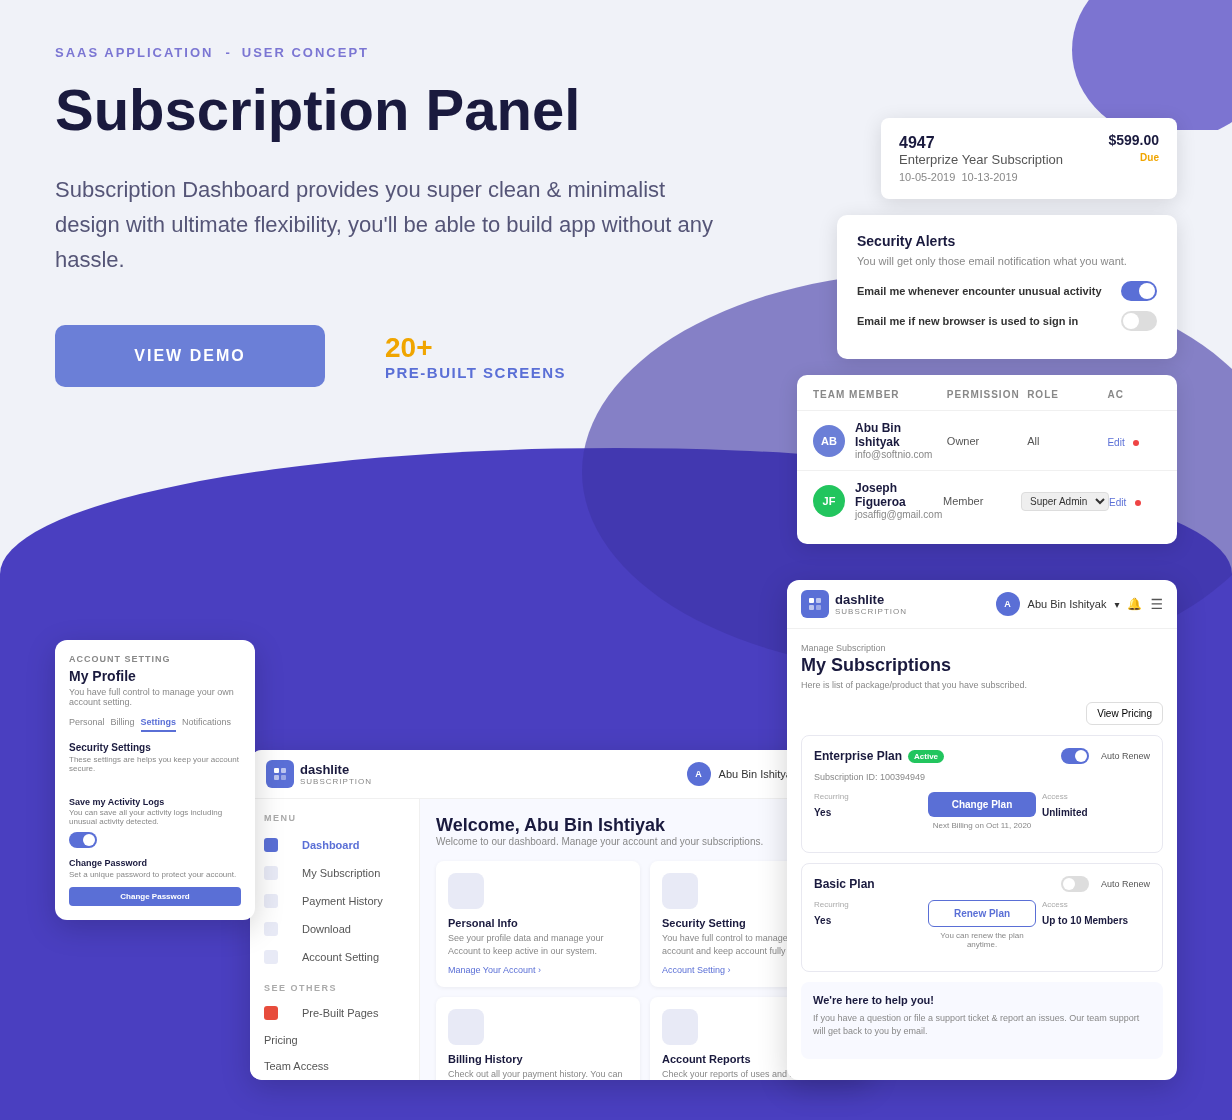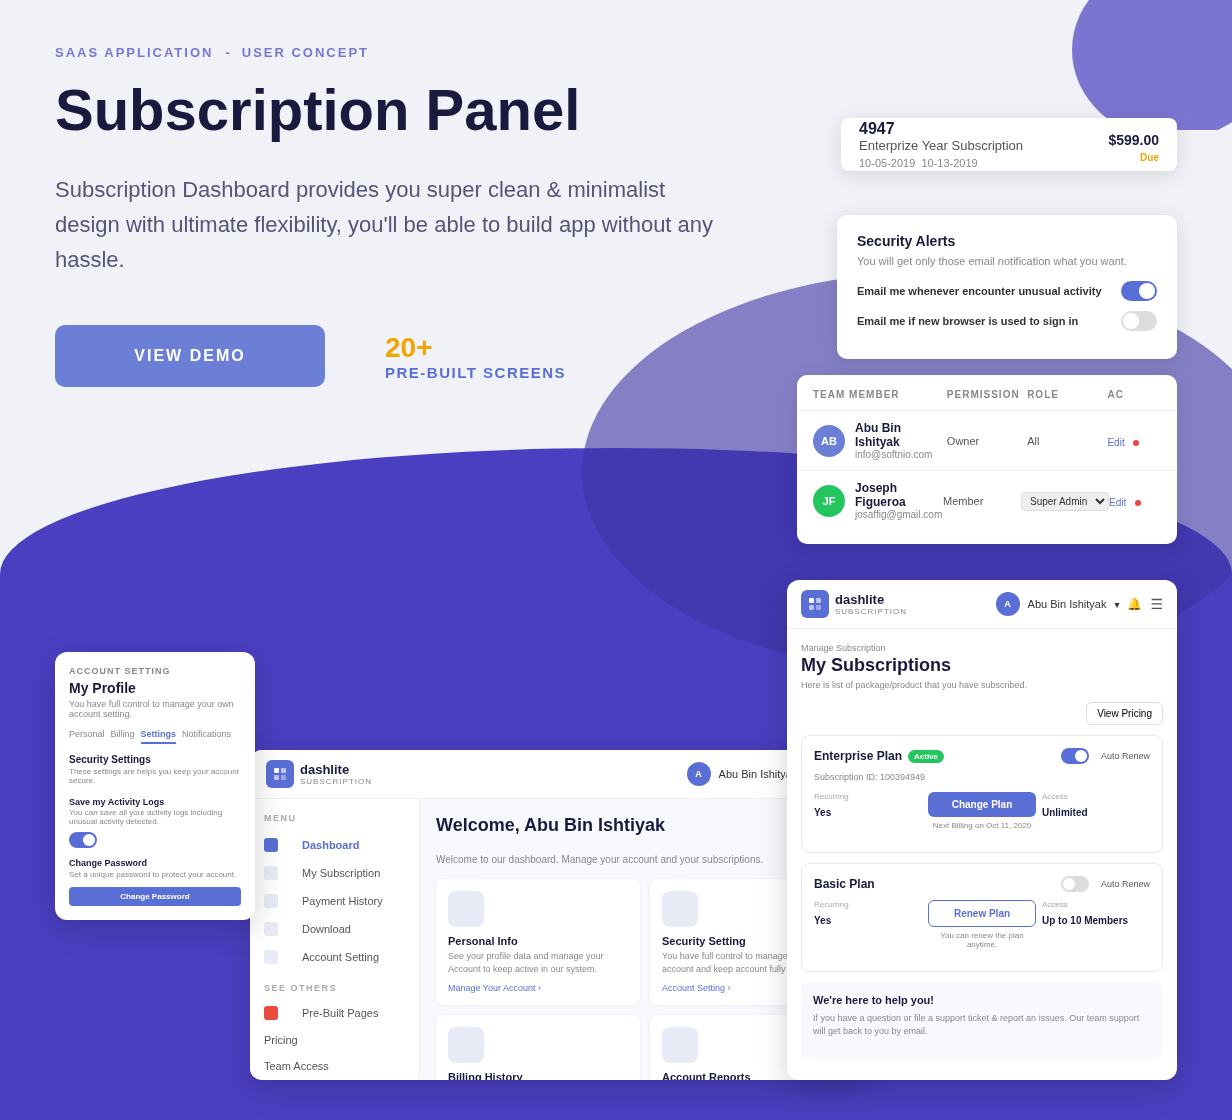--- a/index.html
+++ b/index.html
@@ -133,23 +133,23 @@
       text-transform: uppercase;
     }
 
     
     .card-subscription {
       position: absolute;
       top: 118px;
       right: 55px;
       background: white;
       border-radius: 8px;
-      padding: 2px 18px;
+      padding: 16px 18px;
       box-shadow: 0 4px 20px rgba(0,0,0,0.12);
-      width: 336px;
+      width: 296px;
       z-index: 20;
     }
 
     .card-subscription .order-id {
       font-size: 16px;
       font-weight: 700;
       color: #1a1a3e;
     }
 
     .card-subscription .plan-name {
@@ -456,21 +456,21 @@
     .dash-content {
       flex: 1;
       padding: 16px;
       background: #f8f9ff;
     }
 
     .welcome-text {
       font-size: 18px;
       font-weight: 700;
       color: #1a1a3e;
-      margin-bottom: 18px;
+      margin-bottom: 0;
     }
 
     .welcome-sub {
       font-size: 10px;
       color: #888;
       margin-bottom: 14px;
     }
 
     .dash-grid {
       display: grid;
@@ -726,21 +726,21 @@
     .acc-security-title {
       font-size: 10px;
       font-weight: 700;
       color: #1a1a3e;
       margin-bottom: 2px;
     }
 
     .acc-security-desc {
       font-size: 8px;
       color: #888;
-      margin-bottom: 12px;
+      margin-bottom: 24px;
     }
 
     .acc-item-title {
       font-size: 9px;
       font-weight: 700;
       color: #1a1a3e;
       margin-bottom: 1px;
     }
 
     .acc-item-desc {

